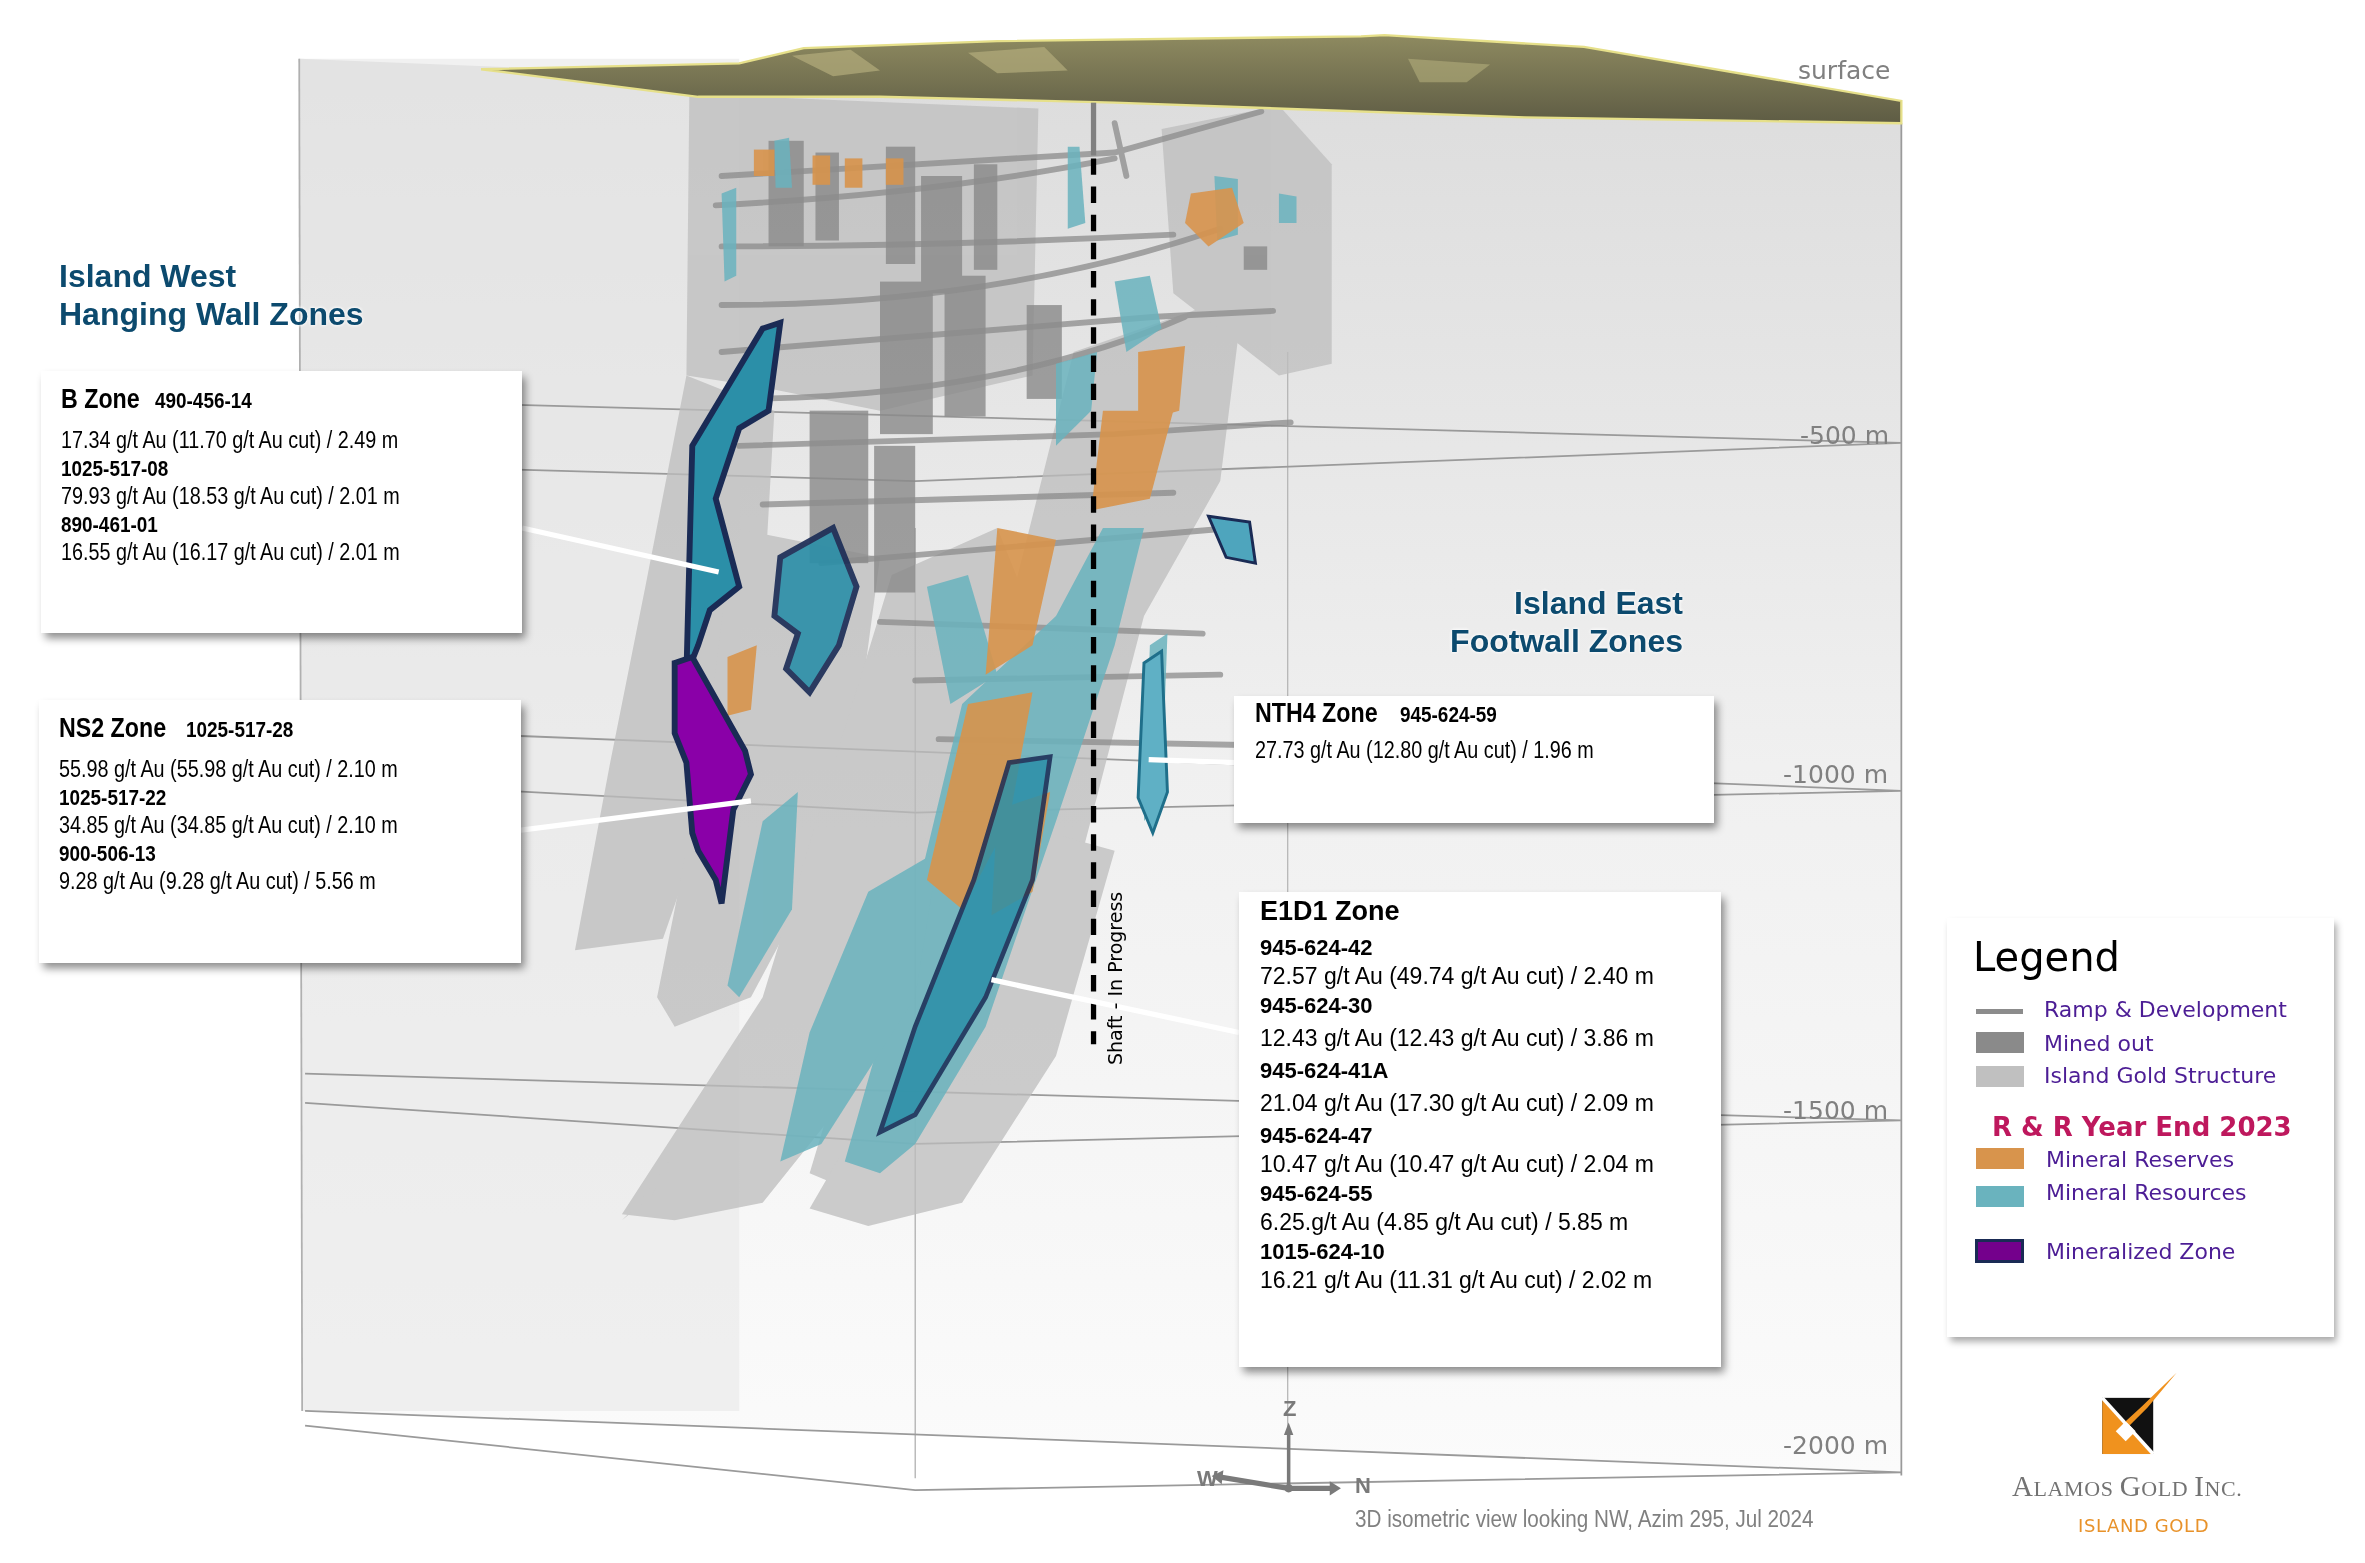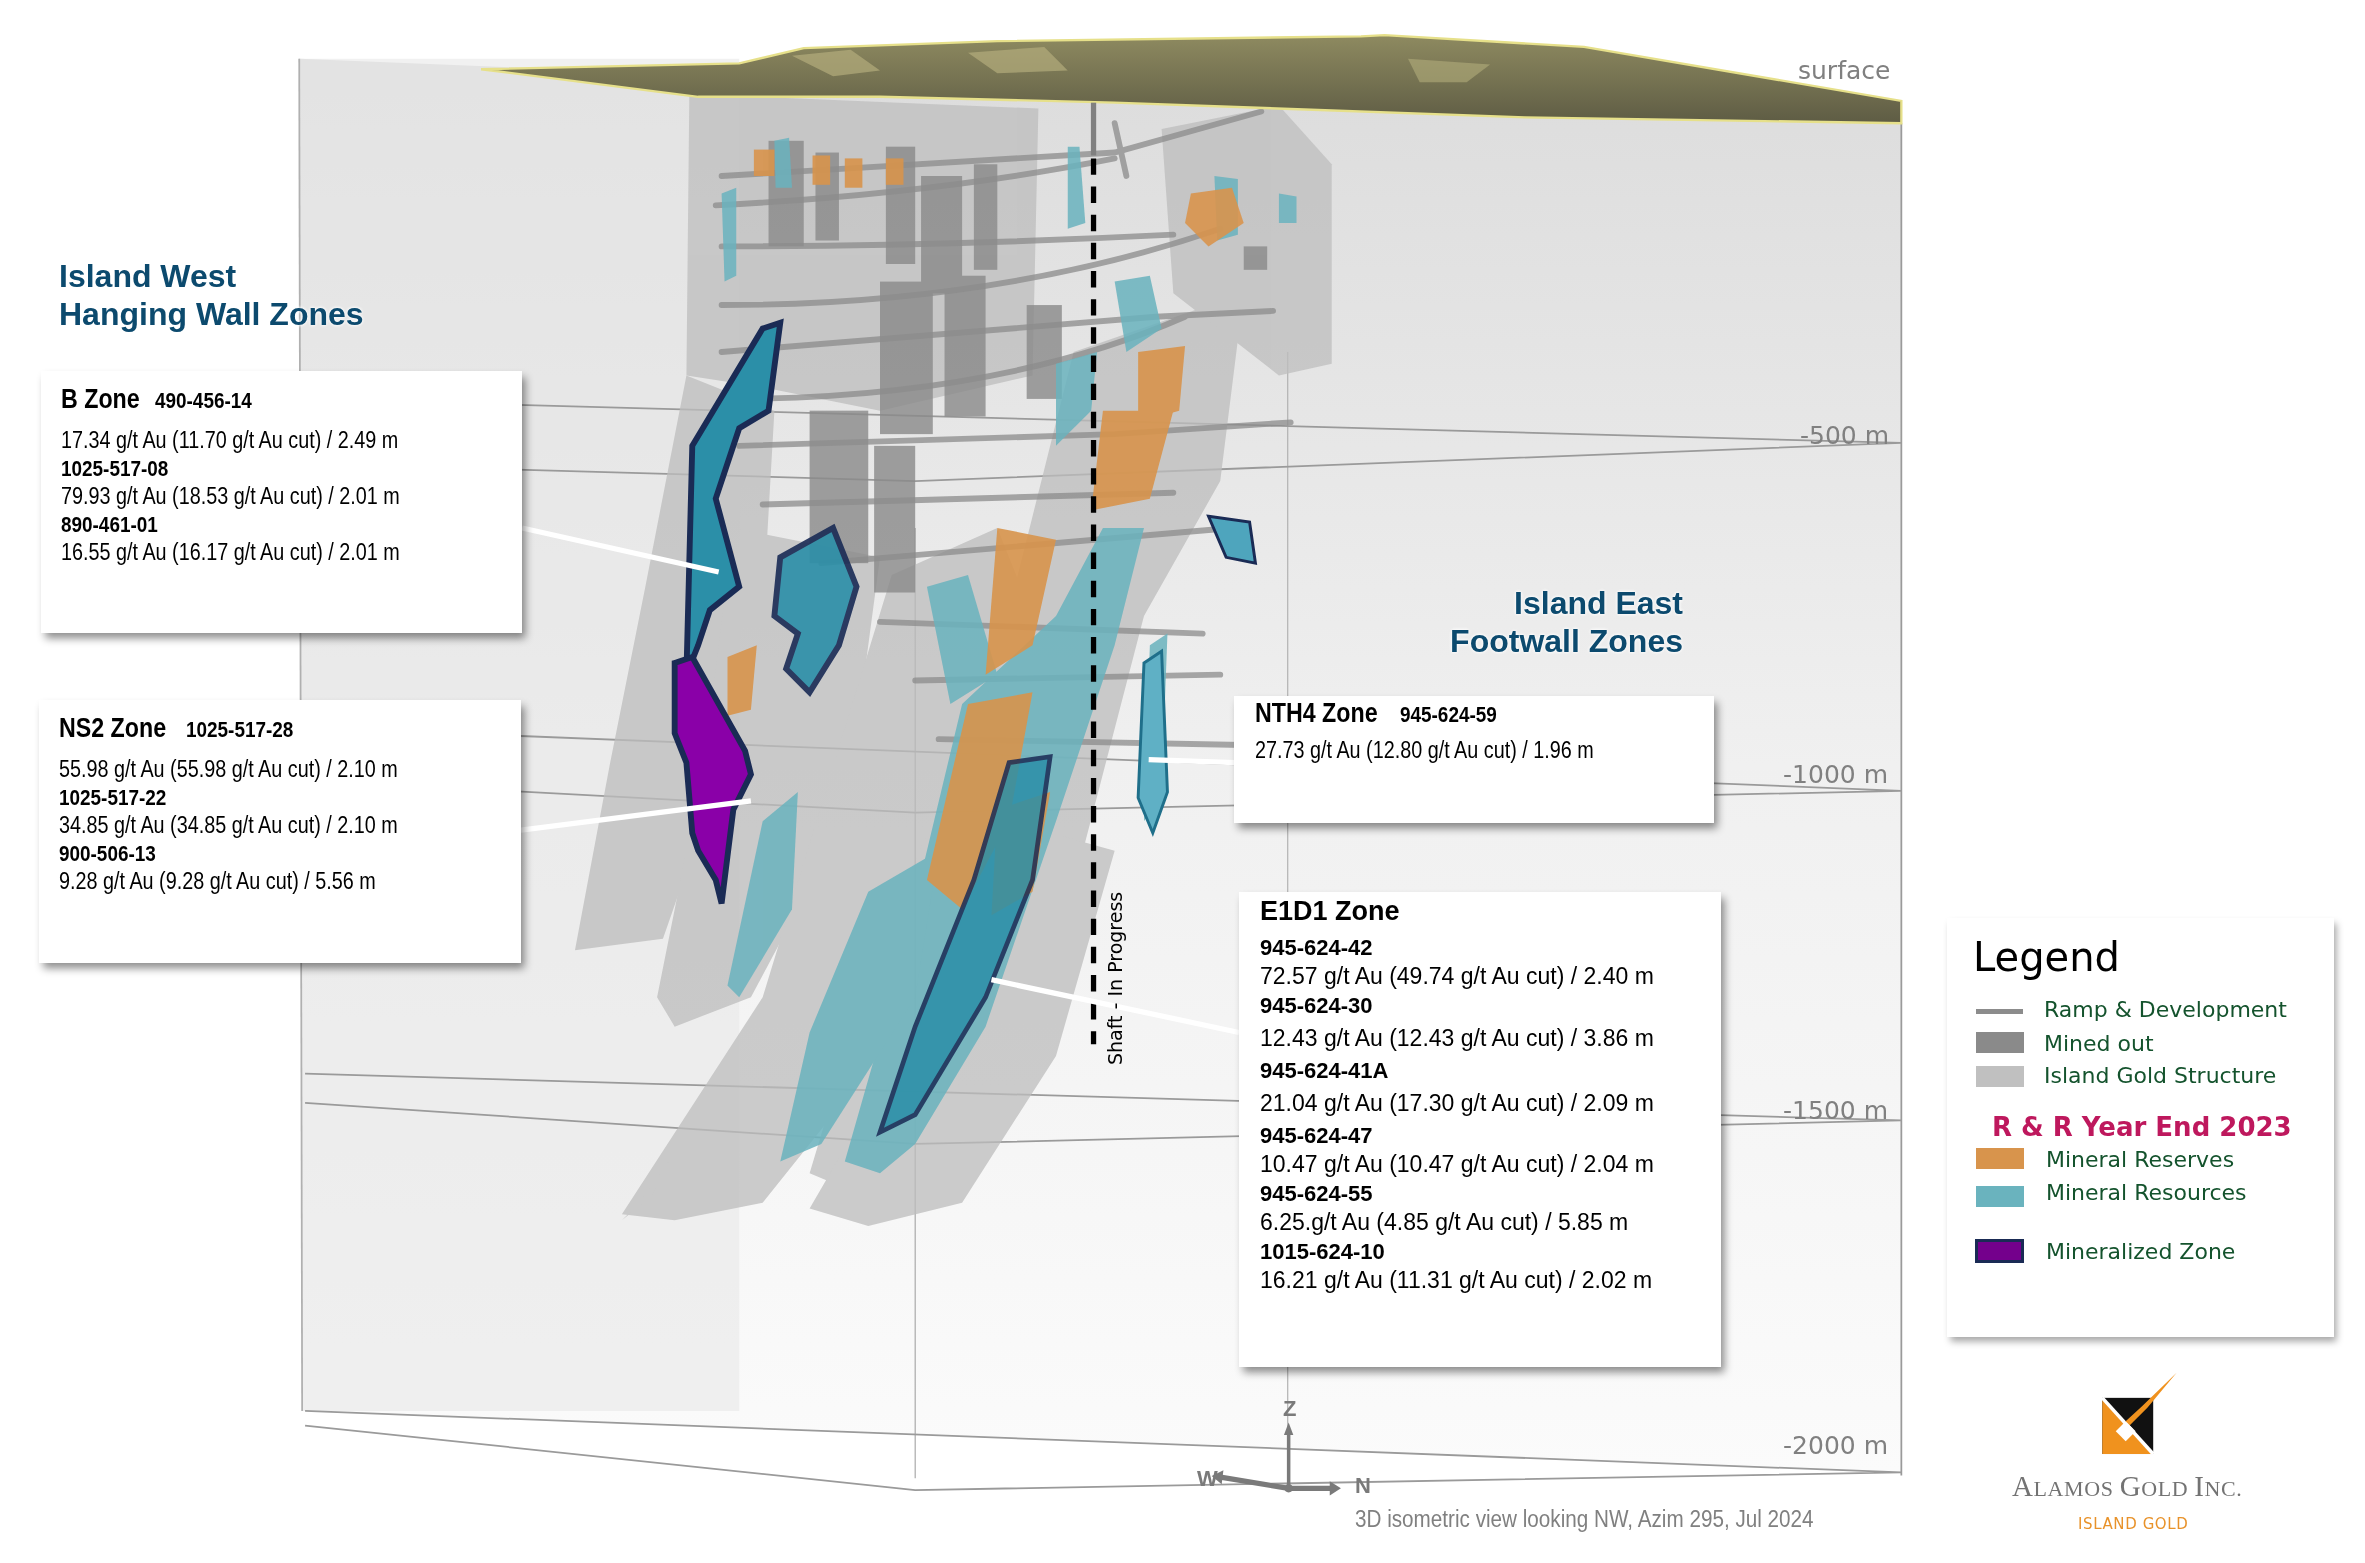--- a/index.html
+++ b/index.html
@@ -9,26 +9,26 @@
   .depth { position:absolute; font-family:"DejaVu Sans", sans-serif; color:#808080; font-size:25px; text-align:right; white-space:nowrap; }
   .callout { position:absolute; background:#ffffff; box-shadow:3.5px 5.9px 8.2px rgba(0,0,0,0.45); box-sizing:border-box; }
   .callout .title { font-family:"Liberation Sans", sans-serif; font-weight:bold; font-size:27px; color:#000; line-height:33px; margin-bottom:10.6px; white-space:nowrap; }
   .callout .hole { font-family:"Liberation Sans", sans-serif; font-weight:bold; font-size:22px; color:#000; line-height:27px; white-space:nowrap; }
   .callout .assay { font-family:"Liberation Sans", sans-serif; font-size:23px; color:#000; line-height:29px; white-space:nowrap; }
   .narrow { transform:scaleX(0.86); transform-origin:left center; display:inline-block; }
   .e1d1 .hole { line-height:29px; }
   .e1d1 .assay { line-height:36px; }
   .legend { position:absolute; background:#fff; box-shadow:2.9px 4.7px 7px rgba(0,0,0,0.35); box-sizing:border-box; }
   .legend .ltitle { position:absolute; font-family:"DejaVu Sans", sans-serif; font-size:40px; color:#000; }
-  .legend .item { position:absolute; font-family:"DejaVu Sans", sans-serif; font-size:22px; color:#14532d; white-space:nowrap; }
+  .legend .item { position:absolute; font-family:"DejaVu Sans", sans-serif; font-size:22px; color:#4c1d95; white-space:nowrap; }
   .legend .sub { position:absolute; font-family:"DejaVu Sans", sans-serif; font-weight:bold; font-size:26px; color:#be185d; white-space:nowrap; }
   .legend .sw { position:absolute; }
   .logo-name { position:absolute; font-family:"Liberation Serif", serif; font-size:29px; color:#737373; letter-spacing:0.6px; white-space:nowrap; }
   .logo-name .sc { font-size:22px; }
-  .logo-sub { position:absolute; font-family:"DejaVu Sans", sans-serif; font-size:15px; color:#e8922a; letter-spacing:0.6px; white-space:nowrap; }
+  .logo-sub { position:absolute; font-family:"DejaVu Sans", sans-serif; font-size:18px; color:#e8922a; letter-spacing:0.6px; white-space:nowrap; }
   .caption { position:absolute; font-family:"Liberation Sans", sans-serif; font-size:23.5px; color:#808080; white-space:nowrap; }
   .compass-lbl { position:absolute; font-family:"Liberation Sans", sans-serif; font-weight:bold; font-size:22px; color:#7a7a7a; }
   .shaft-lbl { position:absolute; font-family:"DejaVu Sans", sans-serif; font-size:19px; color:#000; white-space:nowrap; transform:rotate(-90deg); transform-origin:left top; }
   .surface-lbl { position:absolute; font-family:"DejaVu Sans", sans-serif; font-size:25px; color:#808080; }
 </style>
 </head>
 <body>
 
 <svg id="scene" viewBox="0 0 4033 2666" xmlns="http://www.w3.org/2000/svg">
   <defs>

